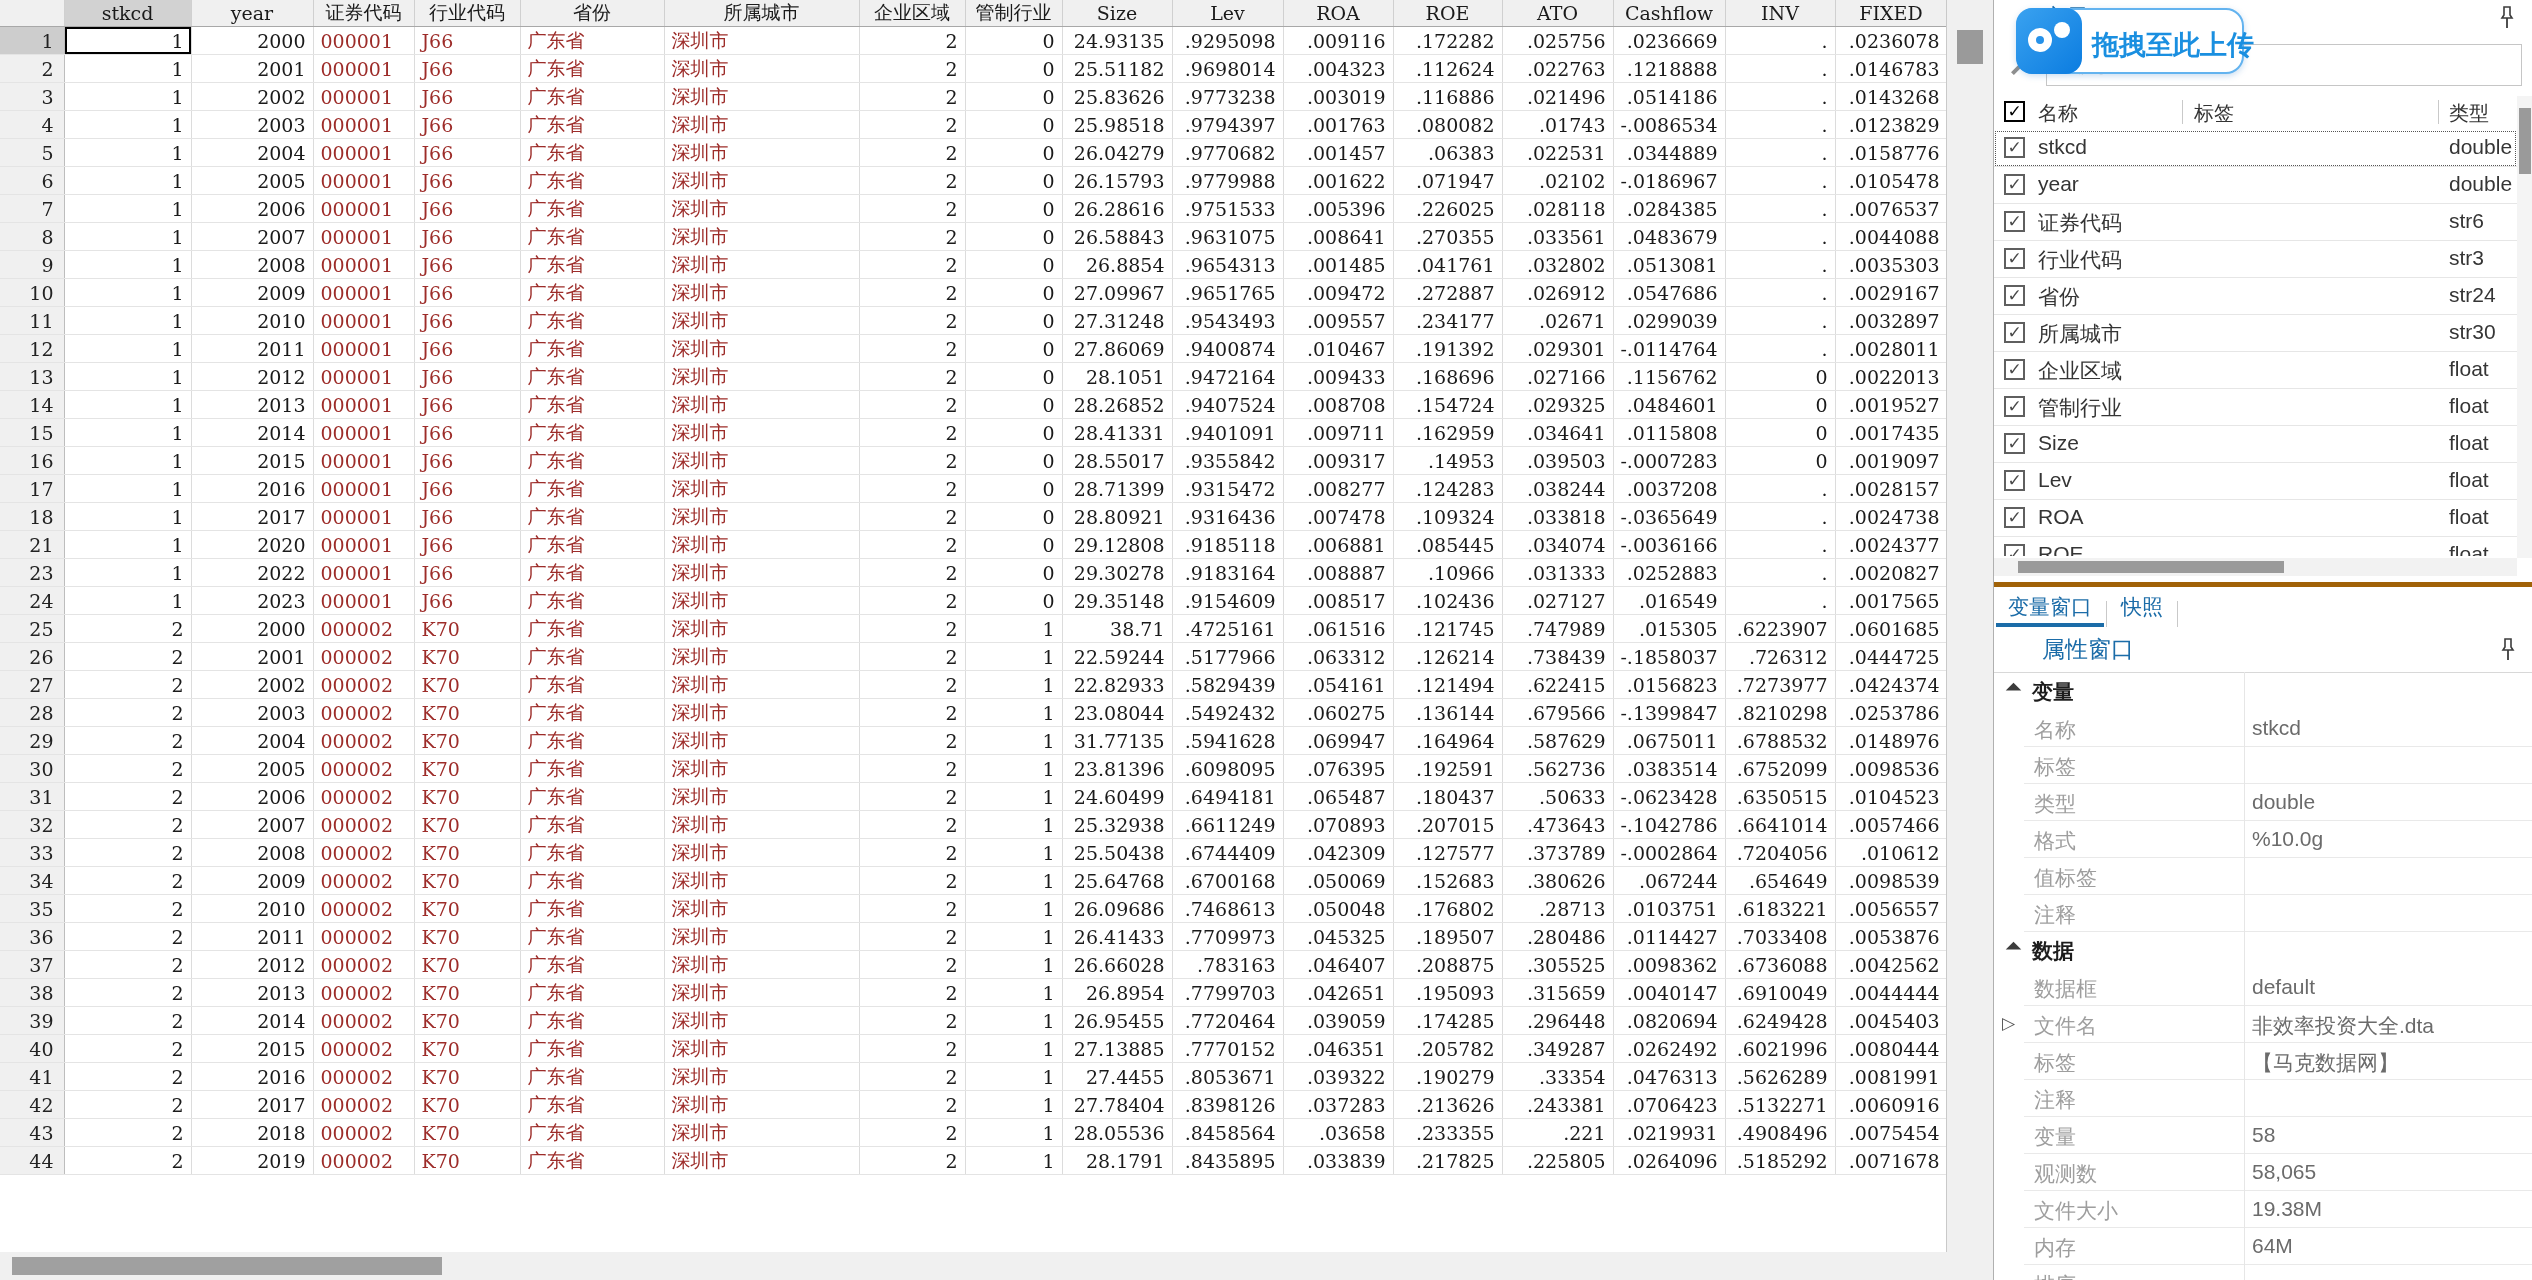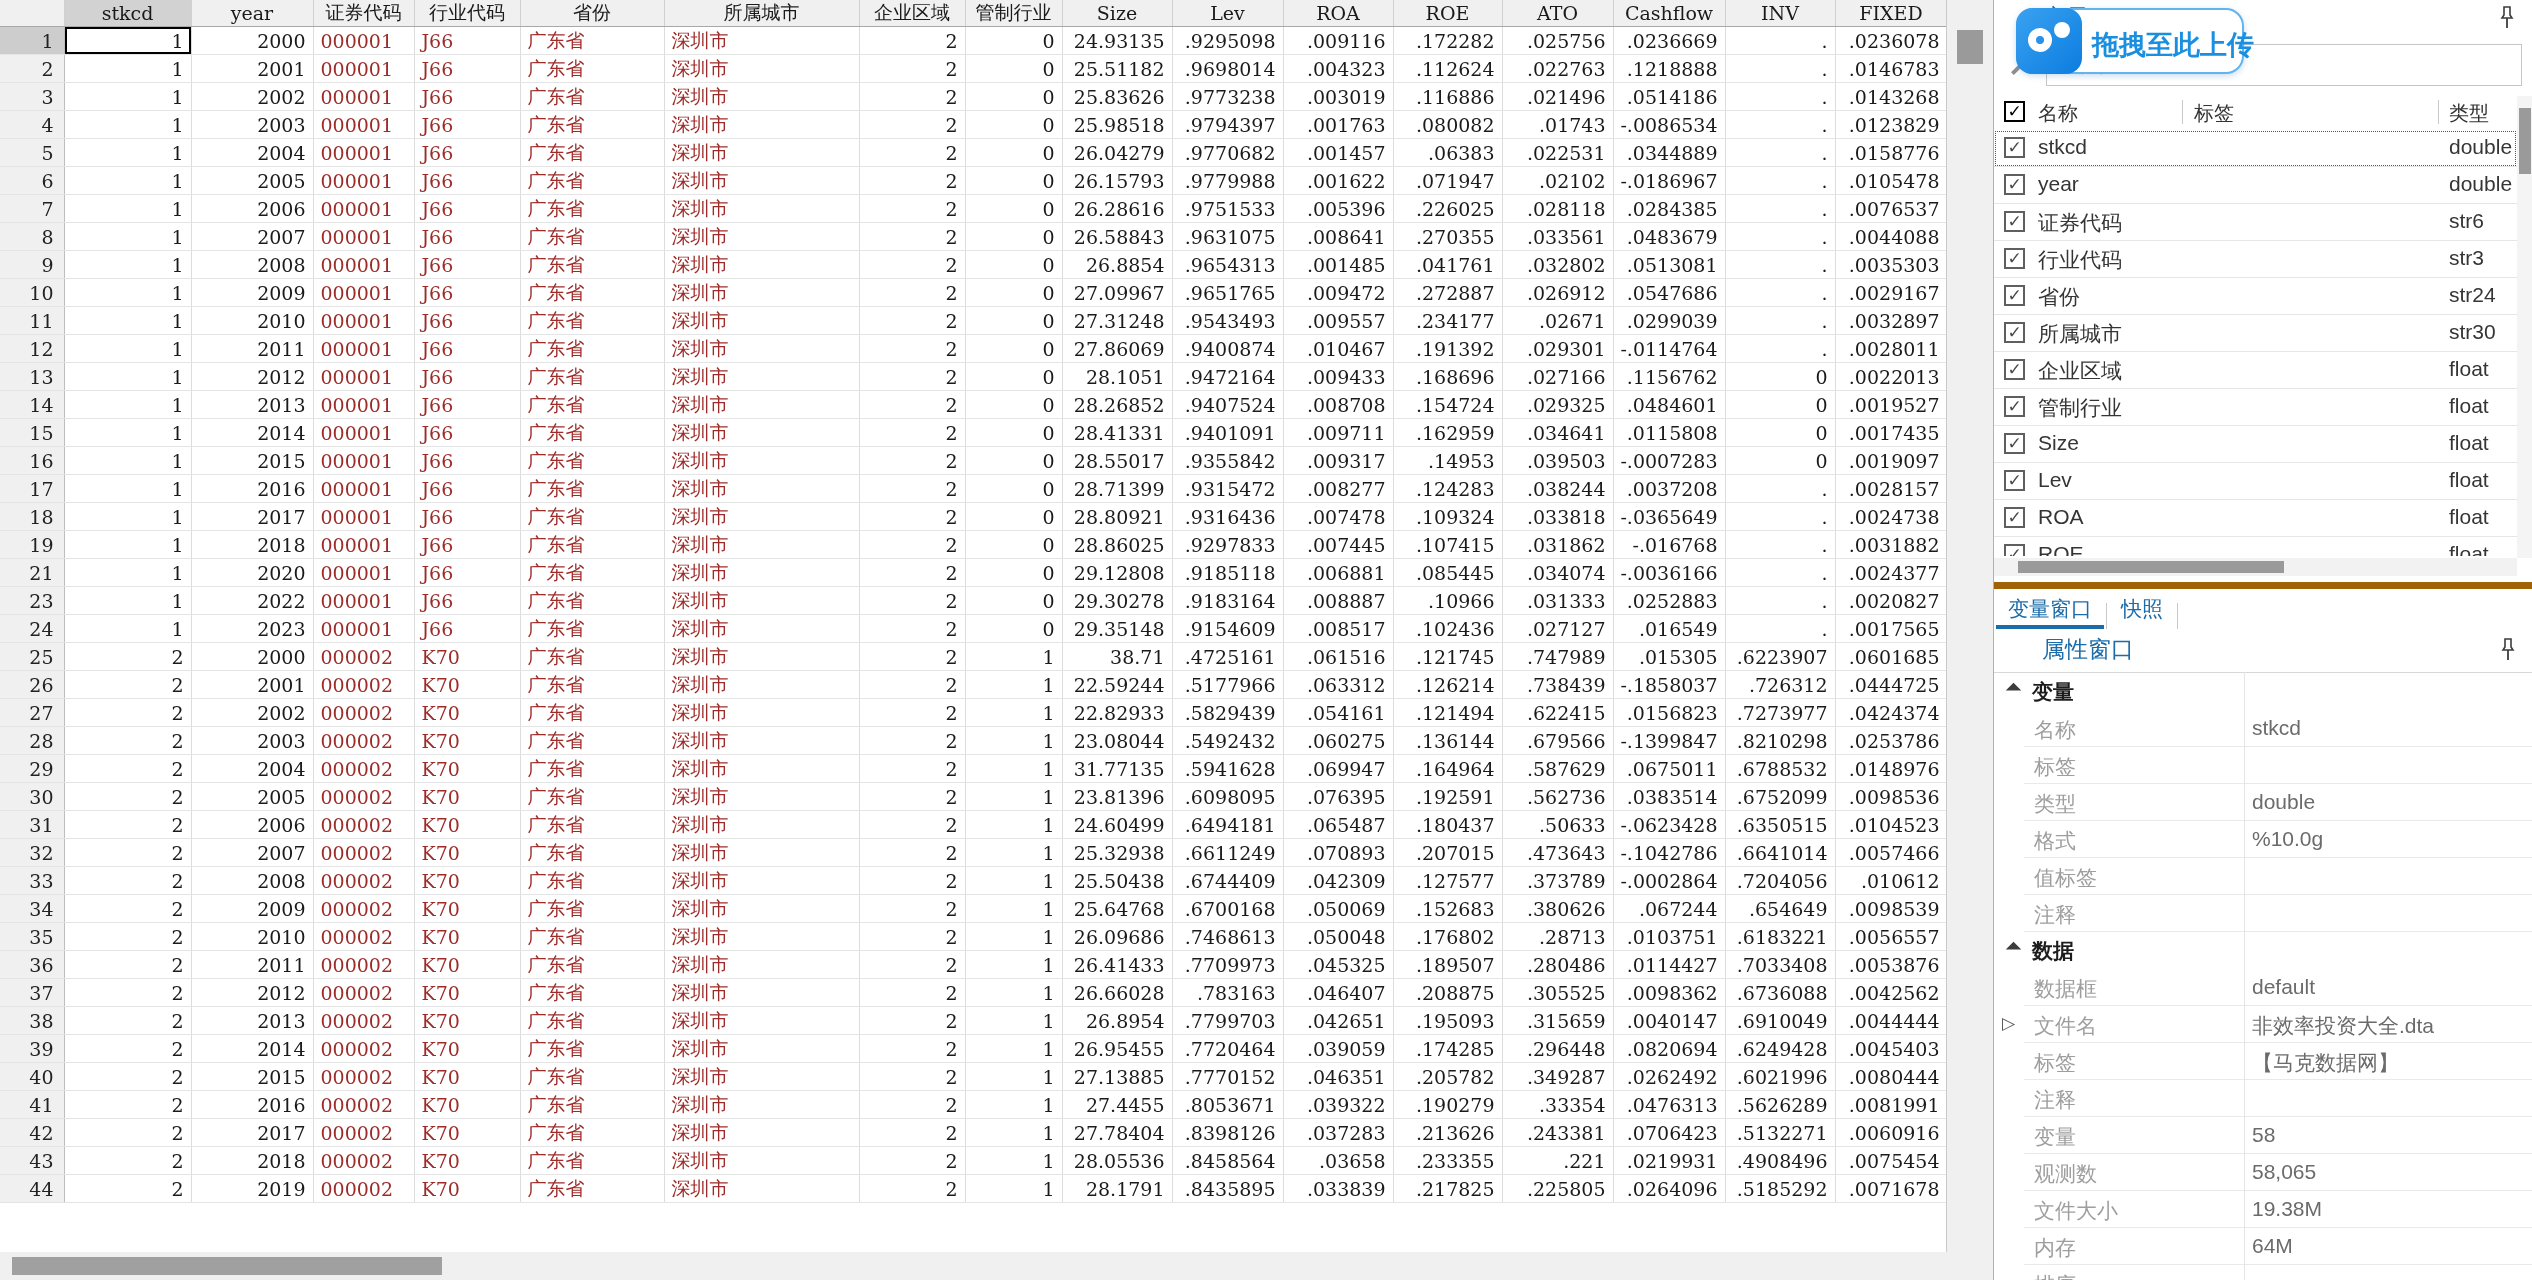--- a/index.html
+++ b/index.html
@@ -54,21 +54,21 @@
   .var-row{position:relative;width:523px;height:37px;border-bottom:1px solid #e6e6e6;background:#fff;}
   .var-row.selected{outline:1px dotted #555;outline-offset:-2px;}
   .var-row .cb{position:absolute;left:10px;top:7px;}
   .var-name{position:absolute;left:44px;top:5px;font-size:21px;color:#353535;white-space:nowrap;}
   .var-type{position:absolute;left:455px;top:5px;font-size:21px;color:#353535;white-space:nowrap;}
   #var-hscroll{position:absolute;left:0;top:558px;width:523px;height:18px;background:#f2f2f2;}
   #var-hscroll .thumb{position:absolute;left:24px;top:3px;width:266px;height:12px;background:#9a9a9a;}
   #var-vscroll{position:absolute;left:523px;top:96px;width:16px;height:462px;background:#f4f4f4;}
   #var-vscroll .thumb{position:absolute;left:2px;top:12px;width:12px;height:66px;background:#9a9a9a;}
   
-  #tab-bar{position:absolute;left:0;top:582px;width:539px;height:44px;background:#fff;border-top:7px solid #a16207;}
+  #tab-bar{position:absolute;left:0;top:582px;width:539px;height:44px;background:#fff;border-top:5px solid #a16207;}
   .tab{position:relative;display:inline-block;height:40px;padding:6px 14px 0 14px;font-size:21px;color:var(--accent);white-space:nowrap;}
   .tab .underline{position:absolute;left:2px;right:2px;bottom:0;height:4px;background:var(--accent);display:none;}
   .tab.active .underline{display:block;}
   .tab-sep{display:inline-block;width:1px;height:26px;background:#c9c9c9;vertical-align:middle;margin-top:8px;}
   
   #props-title-row{position:absolute;left:0;top:630px;width:539px;height:38px;}
   #props-title-row .panel-title{top:4px;font-size:23px;}
   #props-pin{right:16px;top:8px;}
   #props{position:absolute;left:0;top:672px;width:539px;height:608px;border-top:1px solid #d8d8d8;overflow:hidden;background:#fff;}
   .prop-section{position:relative;height:37px;background:#fff;}
@@ -473,39 +473,20 @@
           <td class="num">28.80921</td>
           <td class="num">.9316436</td>
           <td class="num">.007478</td>
           <td class="num">.109324</td>
           <td class="num">.033818</td>
           <td class="num">-.0365649</td>
           <td class="num">.</td>
           <td class="num">.0024738</td>
         </tr>
         <tr>
-          <td class="rownum">19</td>
-          <td class="num">1</td>
-          <td class="num">2018</td>
-          <td class="str">000001</td>
-          <td class="str">J66</td>
-          <td class="str">广东省</td>
-          <td class="str">深圳市</td>
-          <td class="num">2</td>
-          <td class="num">0</td>
-          <td class="num">28.86025</td>
-          <td class="num">.9297833</td>
-          <td class="num">.007445</td>
-          <td class="num">.107415</td>
-          <td class="num">.031862</td>
-          <td class="num">-.016768</td>
-          <td class="num">.</td>
-          <td class="num">.0031882</td>
-        </tr>
-        <tr>
           <td class="rownum">21</td>
           <td class="num">1</td>
           <td class="num">2020</td>
           <td class="str">000001</td>
           <td class="str">J66</td>
           <td class="str">广东省</td>
           <td class="str">深圳市</td>
           <td class="num">2</td>
           <td class="num">0</td>
           <td class="num">29.12808</td>

